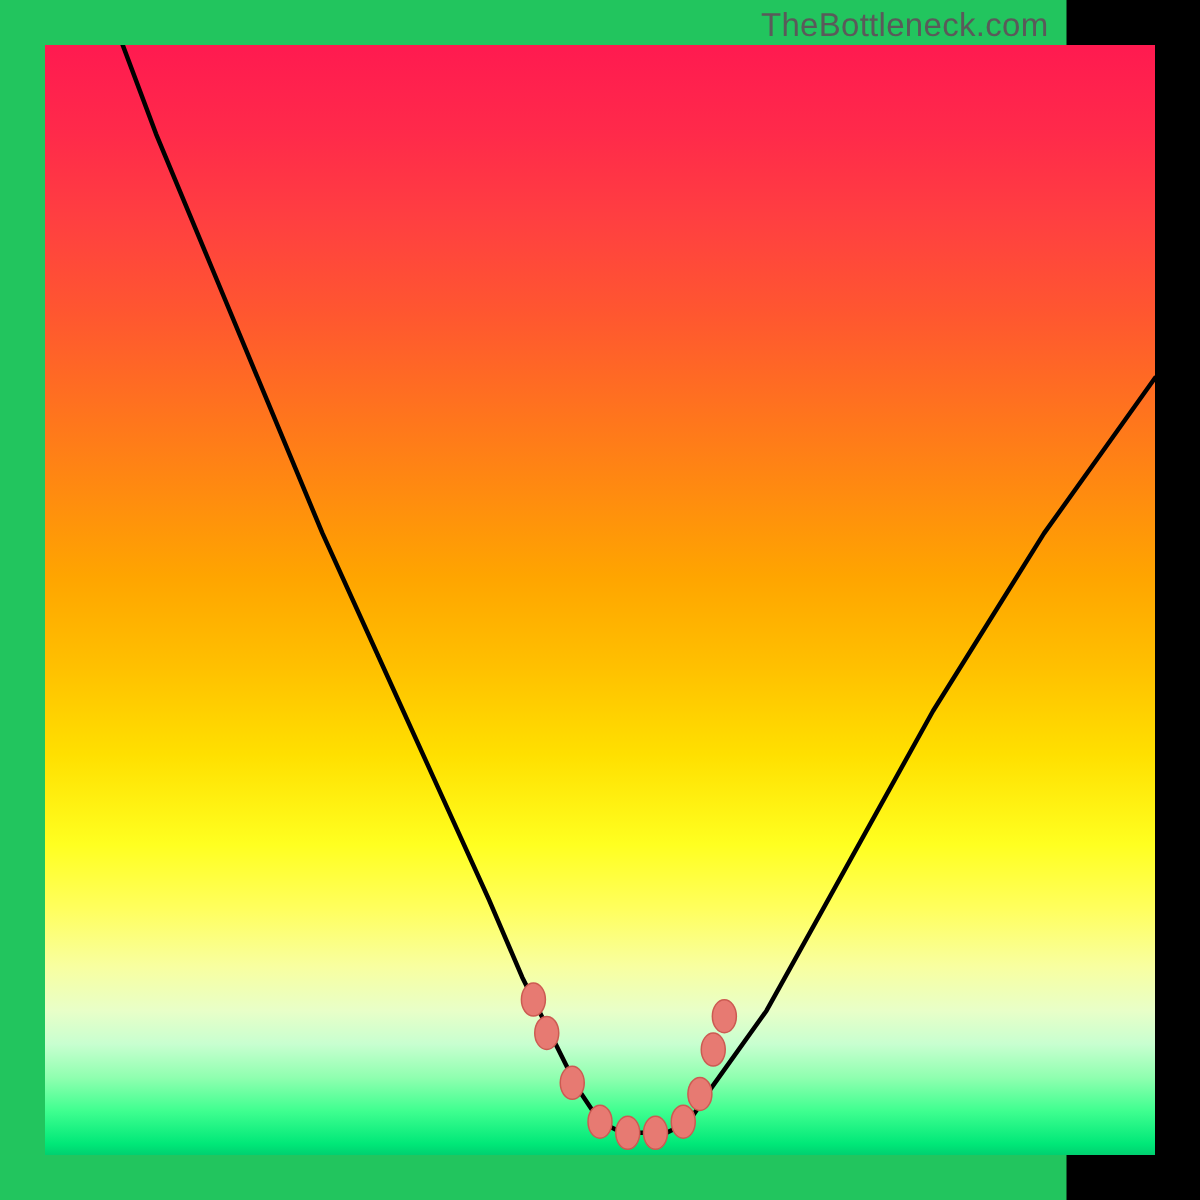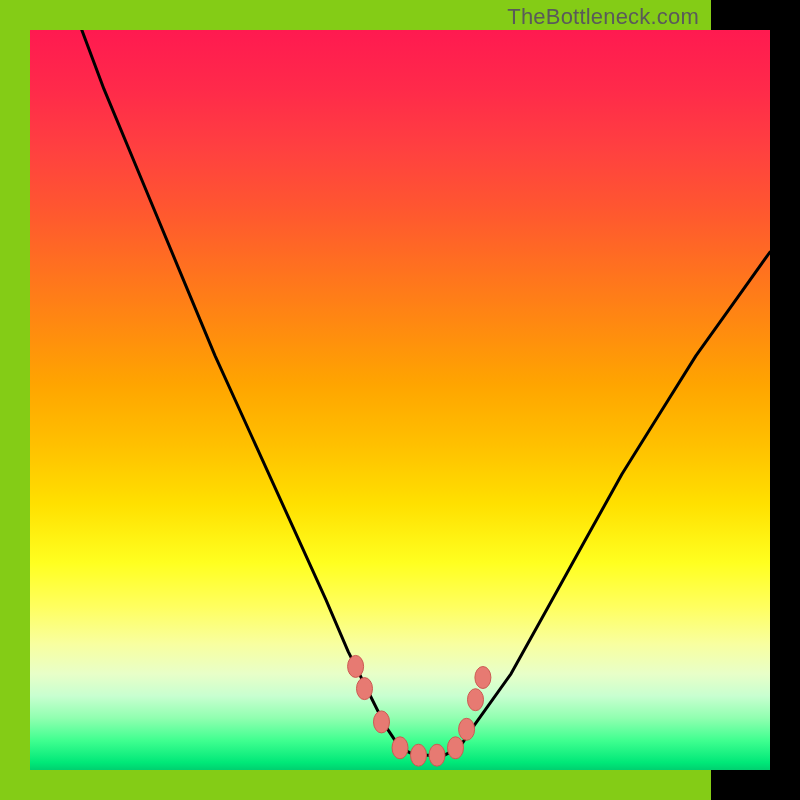--- a/index.html
+++ b/index.html
@@ -8,21 +8,21 @@
     width: 800px;
     height: 800px;
     overflow: hidden;
     background: #000;
     font-family: Arial, Helvetica, sans-serif;
   }
   .frame {
     position: relative;
     width: 711px;
     height: 800px;
-    background: #84cc16;
+    background: #22c55e;
   }
   .plot-area {
     position: absolute;
     left: 30px;
     top: 30px;
     width: 740px;
     height: 740px;
     overflow: hidden;
   }
   .gradient {

